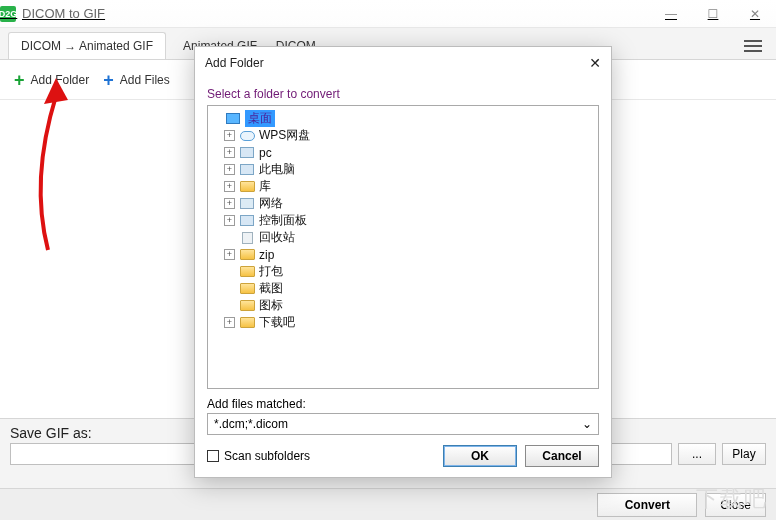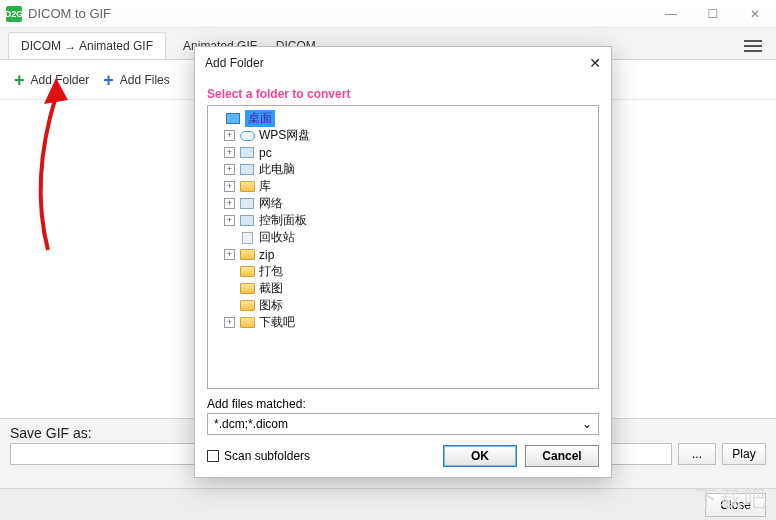--- a/index.html
+++ b/index.html
@@ -1,18 +1,18 @@
 <!DOCTYPE html>
 <html><head>
 <meta charset="utf-8">
 <style>
   * { box-sizing: border-box; margin: 0; padding: 0; font-family: "Segoe UI", Tahoma, sans-serif; font-size: 12px; }
   body { background: #fff; width: 776px; height: 520px; overflow: hidden; position: relative; }
   
-  .titlebar { height: 28px; background: linear-gradient(#fff,#fdfdfd); display: flex; align-items: center; padding-left: 6px; border-bottom: 1px solid #e8e8e8; }
+  .titlebar { height: 28px; background: linear-gradient(#fff,#fdfdfd); display: flex; align-items: center; border-bottom: 1px solid #e8e8e8; text-decoration: underline; }
   .titlebar .logo { width: 16px; height: 16px; background:#29b24a; color:#fff; font-size:9px; font-weight:bold; display:flex; align-items:center; justify-content:center; border-radius:2px; margin-right:6px;}
   .titlebar .title { color:#666; font-size:13px; flex:1; }
   .winbtns { display:flex; height:100%; }
   .winbtn { width:42px; height:100%; display:flex; align-items:center; justify-content:center; color:#888; }
   
   .tabbar { height: 32px; display:flex; align-items:flex-end; padding-left:8px; border-bottom:1px solid #d6d6d6; background:#f4f4f4; }
   .tab { padding:6px 12px; border:1px solid #d6d6d6; border-bottom:none; background:#fff; margin-right:4px; border-radius:3px 3px 0 0; font-size:12px; color:#333; position:relative; }
   .tab.inactive { background:#f4f4f4; border-color:transparent; }
   .hamb { margin-left:auto; margin-right:10px; width:26px; height:26px; display:flex; flex-direction:column; justify-content:center; gap:3px; align-items:center;}
   .hamb div { width:18px; height:2px; background:#555; }
@@ -31,21 +31,21 @@
   .savebox { flex:1; height:22px; border:1px solid #bfbfbf; background:#fff; }
   .smallbtn { width:38px; height:22px; border:1px solid #bfbfbf; background:linear-gradient(#fff,#eee); display:flex; align-items:center; justify-content:center; font-size:12px;}
   .convertbar { position:absolute; left:0; right:0; bottom:0; height:32px; background:#eee; border-top:1px solid #d6d6d6; display:flex; align-items:center; justify-content:flex-end; padding-right:10px; gap:8px;}
   .bigbtn { height:24px; padding:0 14px; border:1px solid #bfbfbf; background:linear-gradient(#fff,#eee); font-size:12px; display:flex; align-items:center;}
   .bigbtn.convert { font-weight:bold; width:100px; justify-content:center;}
   
   .dialog { position:absolute; left:194px; top:46px; width:418px; height:432px; background:#fff; border:1px solid #bcbcbc; box-shadow:0 6px 24px rgba(0,0,0,.25); display:flex; flex-direction:column;}
   .dlg-title { height:32px; display:flex; align-items:center; padding:0 10px; font-size:14px; color:#222;}
   .dlg-title .x { margin-left:auto; font-size:14px; font-weight:normal; color:#222;}
   .dlg-body { flex:1; padding:8px 12px 10px 12px; display:flex; flex-direction:column; }
-  .sellabel { font-size:12px; margin-bottom:4px; color:#ec4899;font-weight:bold;}
+  .sellabel { font-size:12px; margin-bottom:4px; color:#701a75;}
   .tree { flex:1; border:1px solid #a9a9a9; background:#fff; overflow:auto; padding:4px 2px;}
   .trow { display:flex; align-items:center; height:17px; white-space:nowrap; }
   .expander { width:11px; height:11px; border:1px solid #9c9c9c; display:flex; align-items:center; justify-content:center; font-size:9px; color:#555; margin-right:4px; line-height:1; background:#fff;}
   .noexp { width:11px; height:11px; margin-right:4px; }
   .ticon { width:16px; height:14px; display:inline-flex; align-items:center; justify-content:center; margin-right:4px;}
   .fld { width:15px; height:11px; background:linear-gradient(#ffe49a,#f6c244); border:1px solid #cda33b; border-radius:1px;}
   .desktop { width:14px; height:11px; background:#59b6ff; border:1px solid #2f7abf;}
   .pc { width:14px; height:11px; background:#d7e7f5; border:1px solid #7ca6c6;}
   .net { width:14px; height:11px; background:#dcebf5; border:1px solid #88a9c4;}
   .cloud { width:15px; height:10px; border:1px solid #5aa0d8; border-radius:6px; background:#eaf4fc;}
@@ -103,20 +103,21 @@
 
 <div class="bottom">
   <span class="savelabel">Save GIF as:</span>
   <div class="saverow">
     <div class="savebox"></div>
     <div class="smallbtn">...</div>
     <div class="smallbtn" style="width:44px">Play</div>
   </div>
 </div>
 <div class="convertbar">
+  <div class="bigbtn convert">Convert</div>
   <div class="bigbtn">Close</div>
 </div>
 <div class="wm">下载吧</div>
 
 <div class="dialog">
   <div class="dlg-title">
     <span>Add Folder</span>
     <span class="x">✕</span>
   </div>
   <div class="dlg-body">

